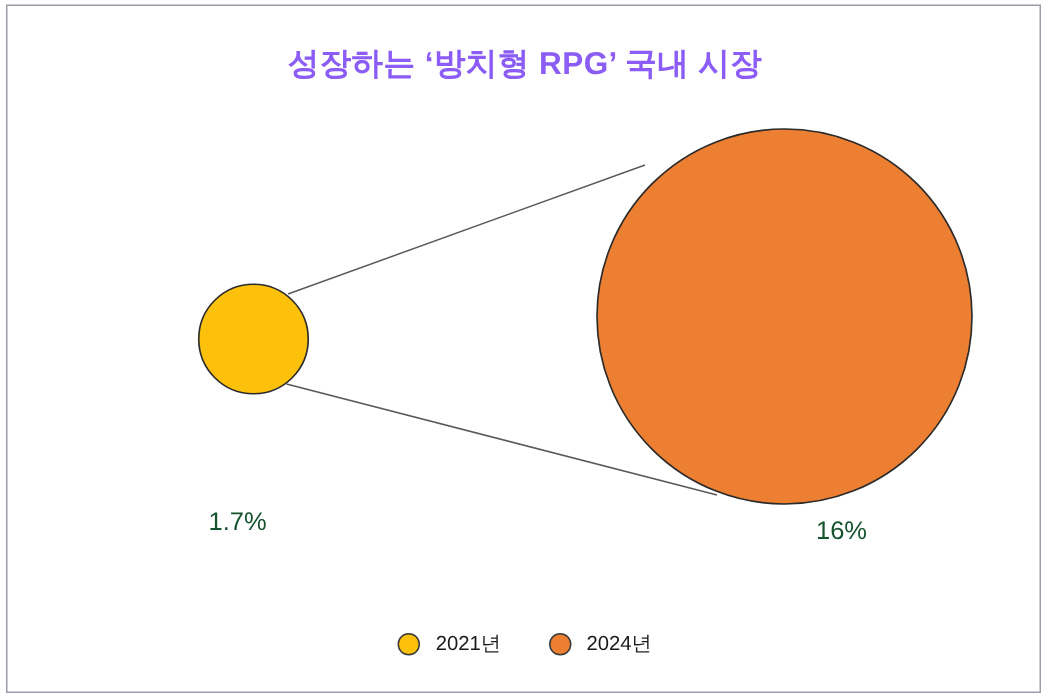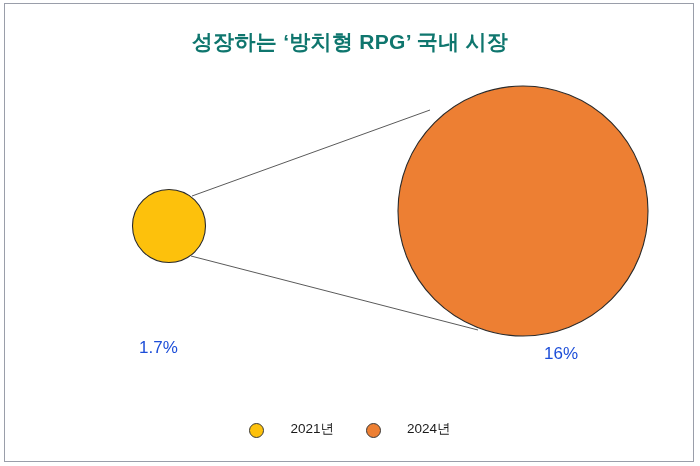--- a/index.html
+++ b/index.html
@@ -28,34 +28,34 @@
     background: #ffffff;
   }
   #chart-title {
     position: absolute;
     left: 0;
     top: 28px;
     width: 700px;
     text-align: center;
     font-size: 21px;
     font-weight: bold;
-    color: #0f766e;
+    color: #8b5cf6;
     letter-spacing: 0.3px;
   }
   #plot-svg {
     position: absolute;
     left: 0;
     top: 0;
     width: 700px;
     height: 466px;
   }
   .value-label {
     position: absolute;
     font-size: 17px;
-    color: #1d4ed8;
+    color: #14532d;
     white-space: nowrap;
   }
   #label-2021 {
     left: 139px;
     top: 338px;
   }
   #label-2024 {
     left: 544px;
     top: 344px;
   }
@@ -64,22 +64,22 @@
     left: 0;
     top: 420px;
     width: 700px;
     display: flex;
     justify-content: center;
     align-items: center;
     gap: 32px;
   }
   .legend-item {
     display: flex;
-    align-items: flex-end;
-    gap: 26px;
+    align-items: center;
+    gap: 10px;
   }
   .legend-swatch {
     width: 15px;
     height: 15px;
     border-radius: 50%;
     border: 1px solid #3a3a3a;
     box-sizing: border-box;
   }
   .legend-label {
     font-size: 13.5px;

